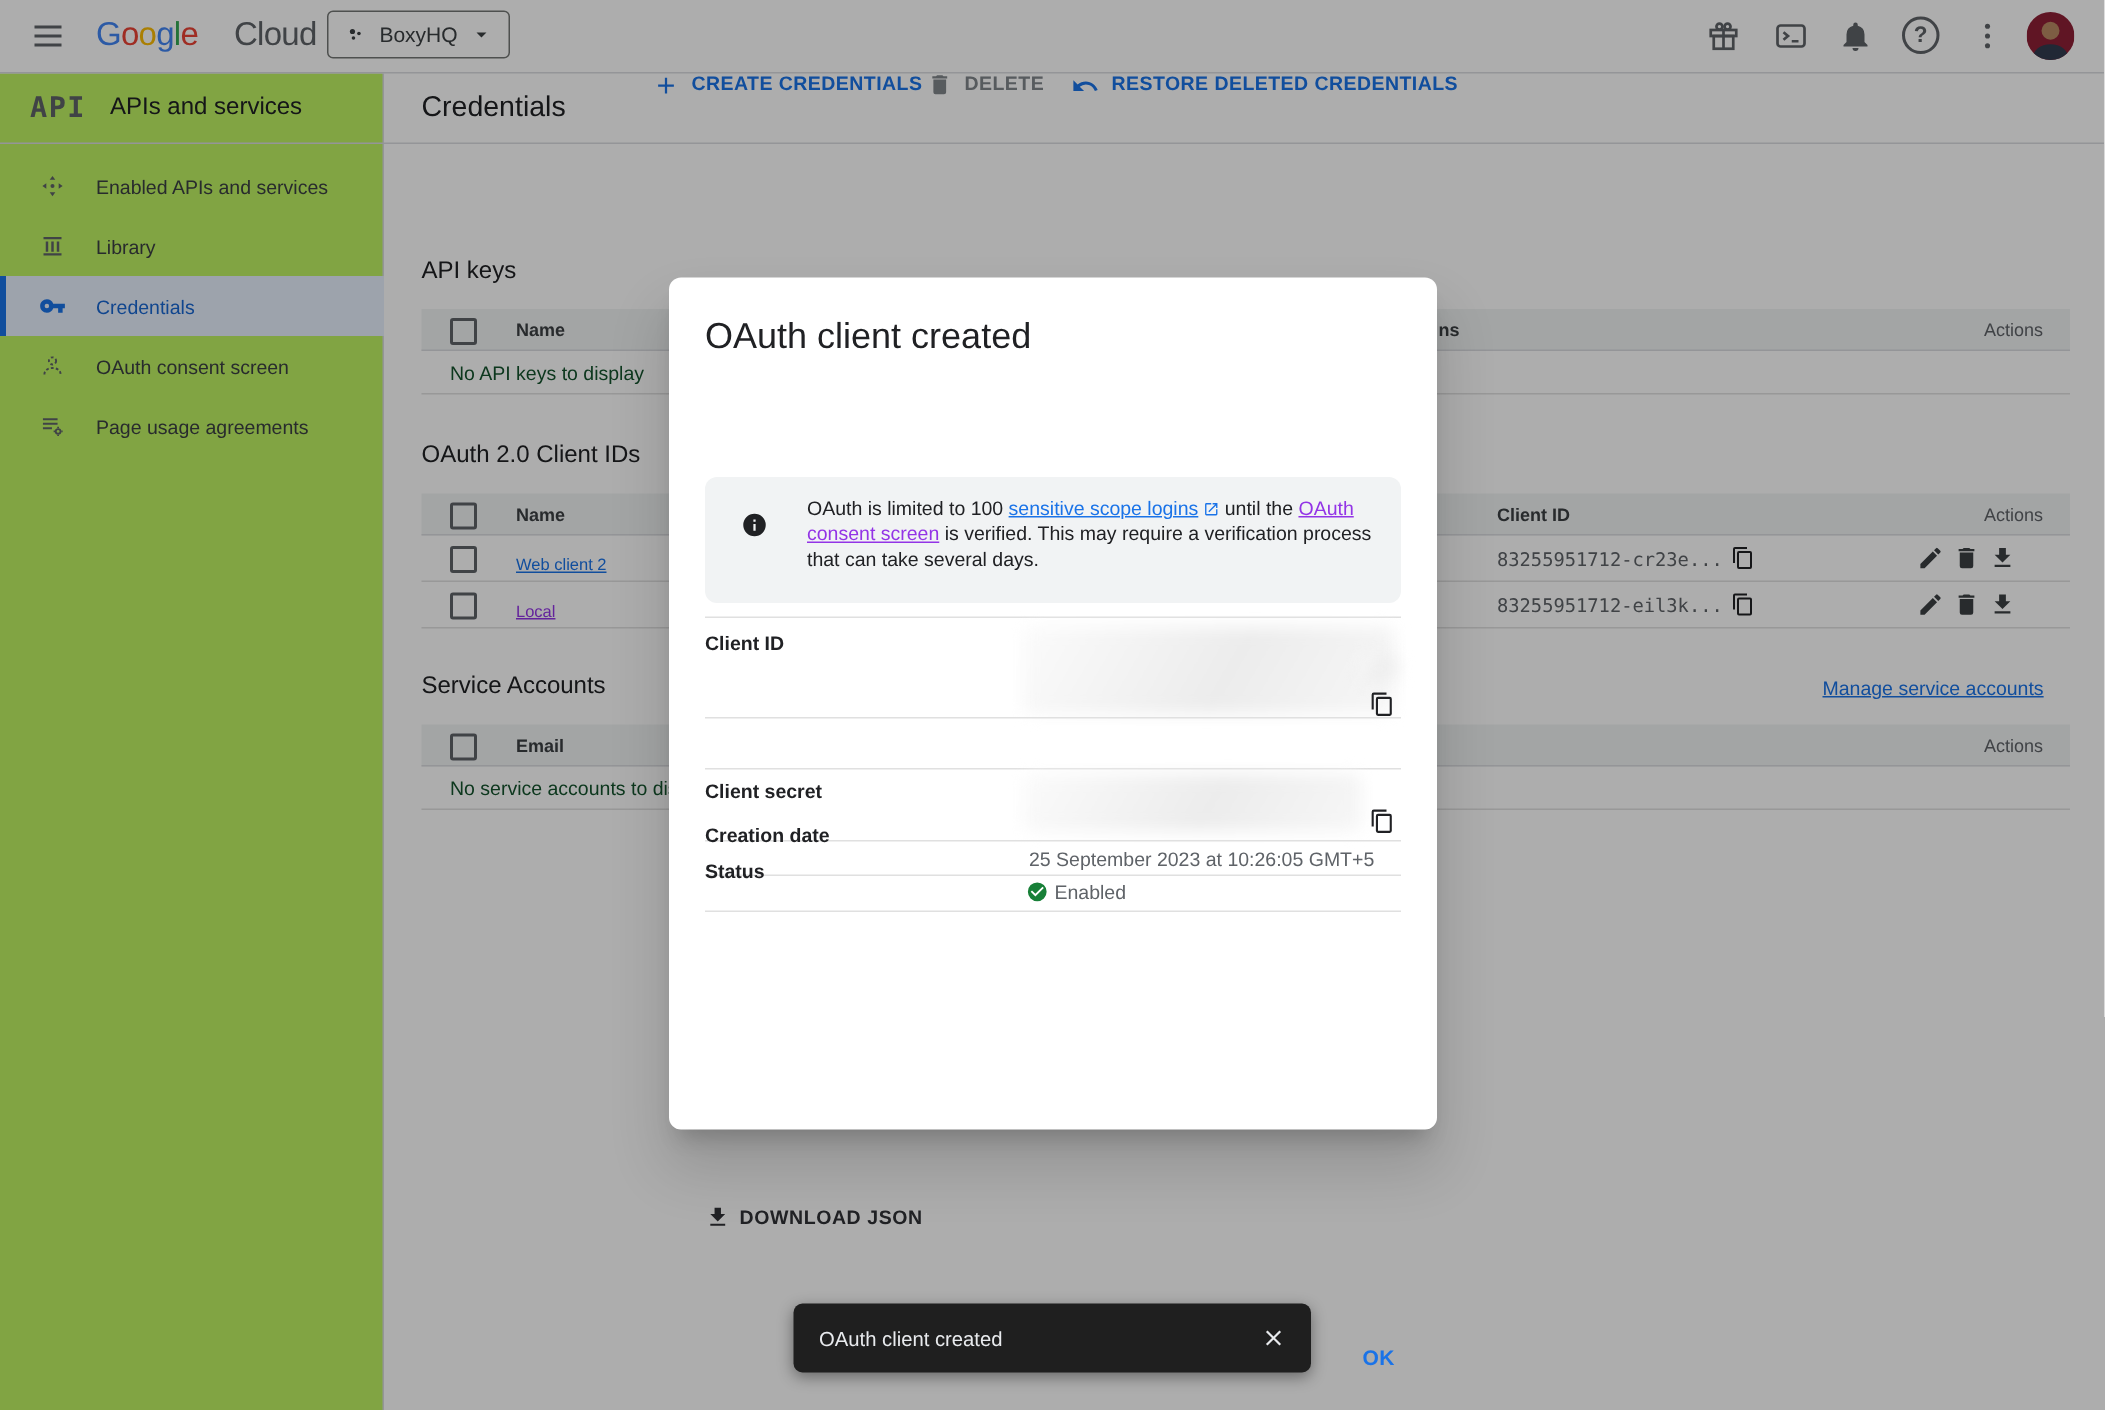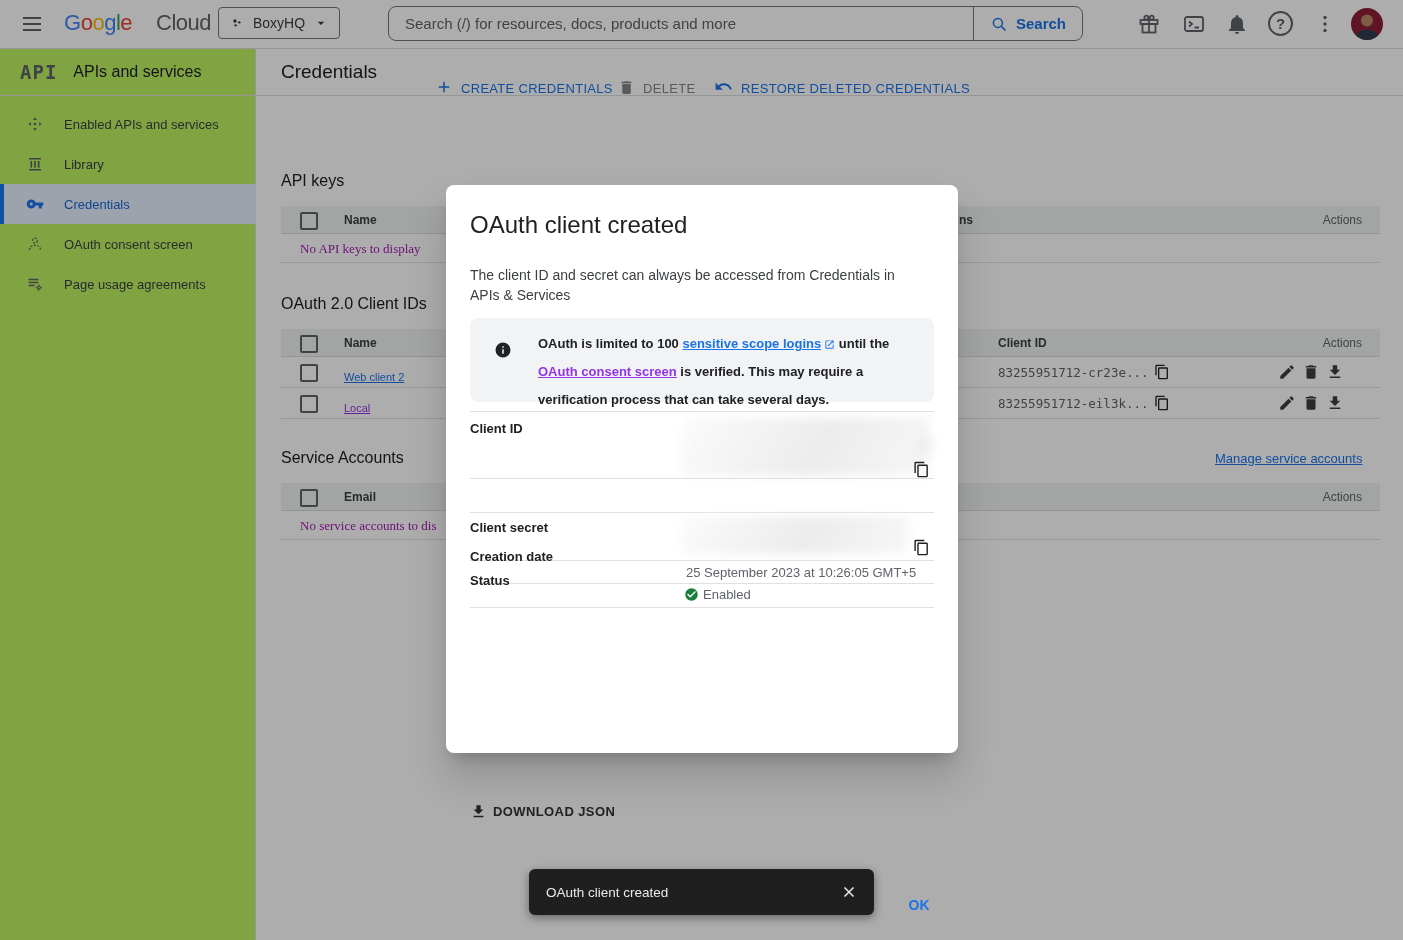--- a/index.html
+++ b/index.html
@@ -41,54 +41,54 @@
   .side-item .sicon{width:18px;height:18px;margin-left:26px;color:#5f6368;flex:0 0 18px;}
   .side-item .slabel{margin-left:20px;}
   .side-item.sel{background:#e8f0fe;color:#1967d2;}
   .side-item.sel .sicon{color:#1a73e8;}
   .side-item.sel .selbar{position:absolute;left:0;top:0;width:4px;height:40px;background:#1a73e8;}
 
   
   .page-head{position:absolute;left:256px;top:48px;width:1147px;height:48px;background:#fff;
              border-bottom:1px solid #dadce0;box-sizing:border-box;}
   .page-title{position:absolute;left:25px;top:13px;font-size:19px;color:#202124;}
-  .tool-btn{position:absolute;top:0;height:48px;display:flex;align-items:flex-end;gap:8px;
-            font-size:13px;font-weight:normal;letter-spacing:.3px;color:#1a73e8;cursor:pointer;}
+  .tool-btn{position:absolute;top:0;height:48px;display:flex;align-items:flex-start;gap:8px;
+            font-size:13px;font-weight:bold;letter-spacing:.3px;color:#1a73e8;cursor:pointer;}
   .tool-btn.disabled{color:#80868b;cursor:default;}
   .intro{position:absolute;left:281px;top:123px;font-size:13px;color:#202124;}
   a.blue{color:#1a73e8;text-decoration:underline;cursor:pointer;}
   a.purple{color:#9334e6;text-decoration:underline;cursor:pointer;}
   .extlink{display:inline-block;vertical-align:-2px;margin-left:3px;color:#1a73e8;}
 
   
   .sec-title{position:absolute;font-size:16px;color:#202124;}
   .gtable{position:absolute;left:281px;width:1099px;box-sizing:border-box;}
   .thead{position:relative;background:#f1f3f4;border-bottom:1px solid #dadce0;height:27px;}
   .trow{position:relative;border-bottom:1px solid #e0e0e0;height:30px;}
   .trow.empty{height:28px;}
   .th{position:absolute;top:7px;font-size:12px;font-weight:bold;color:#3c4043;}
   .th.dim{font-weight:normal;color:#5f6368;}
-  .cell{position:absolute;font-size:13px;color:#a21caf;font-family:Liberation Serif, serif;}
+  .cell{position:absolute;font-size:13px;color:#14532d;}
   .cb{position:absolute;left:19px;top:50%;margin-top:-8px;width:14px;height:14px;border:2px solid #5f6368;
       border-radius:2px;cursor:pointer;}
   .mono{font-family:"DejaVu Sans Mono",monospace;font-size:12.5px;color:#5f6368;}
   .rowlink{position:absolute;left:63px;top:14px;font-size:11px;}
   .act-ic{position:absolute;top:6px;width:18px;height:18px;color:#3c4043;cursor:pointer;}
   .copy-ic{width:16px;height:16px;color:#202124;cursor:pointer;position:absolute;top:7px;}
   .manage-link{position:absolute;font-size:13px;}
 
   
   .scrim{position:absolute;left:0;top:0;width:1403px;height:940px;background:rgba(0,0,0,.32);z-index:10;}
   .modal{position:absolute;left:446px;top:185px;width:512px;height:568px;background:#fff;border-radius:8px;
          box-shadow:0 11px 15px -7px rgba(0,0,0,.2),0 24px 38px 3px rgba(0,0,0,.14);z-index:20;}
   .modal-title{position:absolute;left:24px;top:26px;font-size:24px;color:#202124;}
   .modal-sub{position:absolute;left:24px;top:80px;width:444px;font-size:14px;line-height:20px;color:#3c4043;}
   .notice{position:absolute;left:24px;top:133px;width:464px;height:84px;background:#f1f3f4;border-radius:8px;}
   .notice-icon{position:absolute;left:24px;top:23px;width:18px;height:18px;color:#202124;}
-  .notice-text{position:absolute;left:68px;top:12px;width:382px;font-size:13px;line-height:28px;color:#202124;font-weight:bold;}
+  .notice-text{position:absolute;left:68px;top:12px;width:382px;font-size:13px;line-height:17px;color:#202124;}
   .hline{position:absolute;left:24px;width:464px;border-top:1px solid #e0e0e0;}
   .flabel{position:absolute;left:24px;font-size:13px;font-weight:bold;color:#202124;}
   .fvalue{position:absolute;left:240px;font-size:13px;color:#5f6368;}
   .blur-blob{position:absolute;background:linear-gradient(120deg,#fbfbfb,#ececec 55%,#f7f7f7);
              filter:blur(5px);border-radius:6px;}
   .mcopy{position:absolute;width:17px;height:17px;color:#202124;cursor:pointer;}
   .dl-btn{position:absolute;left:20px;top:614px;display:flex;align-items:center;gap:6px;
           font-size:13px;font-weight:bold;letter-spacing:.4px;color:#202124;cursor:pointer;padding:4px;}
   .ok-btn{position:absolute;right:24px;top:708px;font-size:14px;font-weight:bold;letter-spacing:.3px;
           color:#1a73e8;cursor:pointer;padding:4px 4px;}
@@ -219,29 +219,20 @@
     </div>
     <div class="proj-sel">
       <svg width="18" height="18" style="color:#3c4043">
           <use href="#i-proj"></use>
         </svg>
       <span>BoxyHQ</span>
       <svg width="18" height="18" style="color:#3c4043;margin-left:auto">
           <use href="#i-caret"></use>
         </svg>
     </div>
-    <div class="searchbox">
-      <input type="text" placeholder="Search (/) for resources, docs, products and more" style="">
-      <div class="search-btn">
-        <svg width="18" height="18">
-            <use href="#i-search"></use>
-          </svg>
-        <span>Search</span>
-      </div>
-    </div>
     <div class="abs icon-btn" style="left:1137px;top:12px">
         <svg width="24" height="24">
           <use href="#i-gift"></use>
         </svg>
       </div>
     <div class="abs icon-btn" style="left:1182px;top:12px">
         <svg width="24" height="24">
           <use href="#i-shell"></use>
         </svg>
       </div>
@@ -392,21 +383,20 @@
     </div>
     <div class="trow empty">
       <span class="cell" style="left:19px;top:7px">No service accounts to dis</span>
     </div>
   </div>
 
   <div class="scrim"></div>
 
   <div class="modal">
     <div class="modal-title">OAuth client created</div>
-    <div class="modal-sub">The client ID and secret can always be accessed from Credentials in APIs &amp; Services</div>
 
     <div class="notice">
       <svg class="notice-icon">
           <use href="#i-info"></use>
         </svg>
       <div class="notice-text">
         <span>OAuth is limited to 100 </span><a class="blue">sensitive scope logins</a><span class="extlink"><svg width="11" height="11">
               <use href="#i-ext"></use>
             </svg></span><span> until the </span><a class="purple">OAuth consent screen</a><span> is verified. This may require a verification process that can take several days.</span>
       </div>

